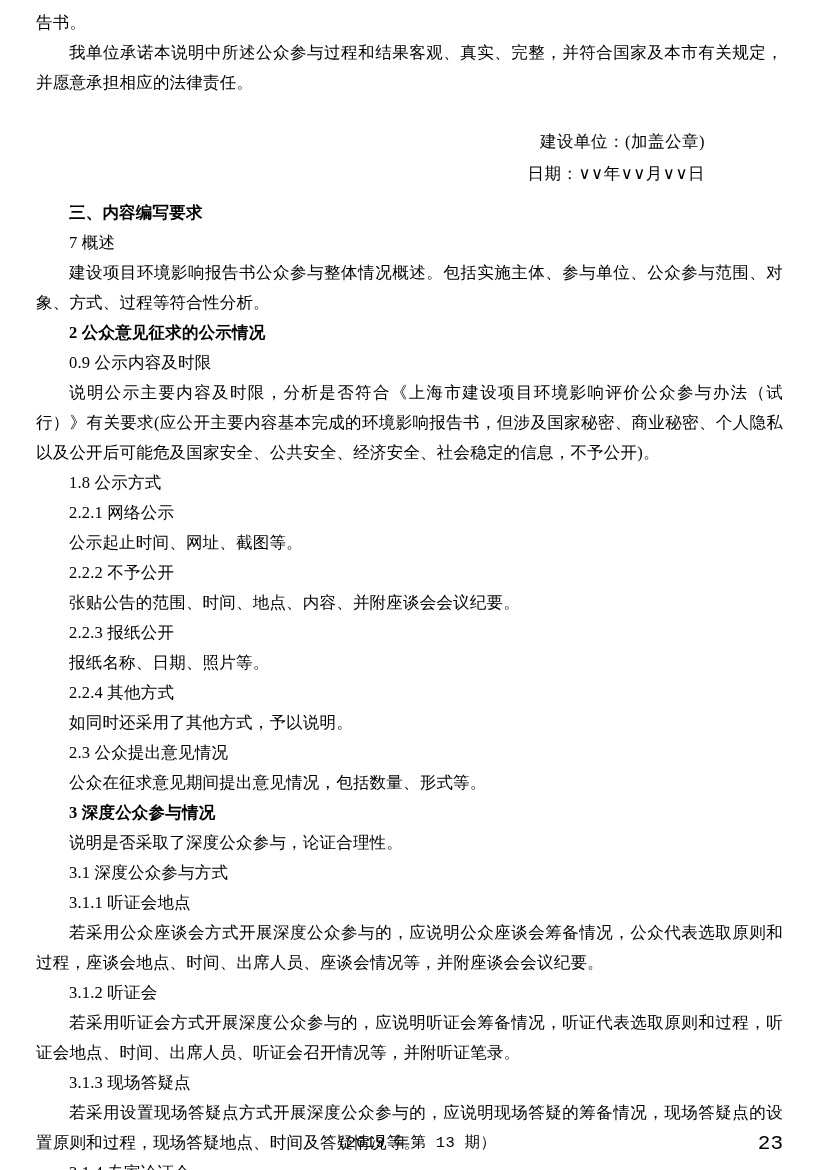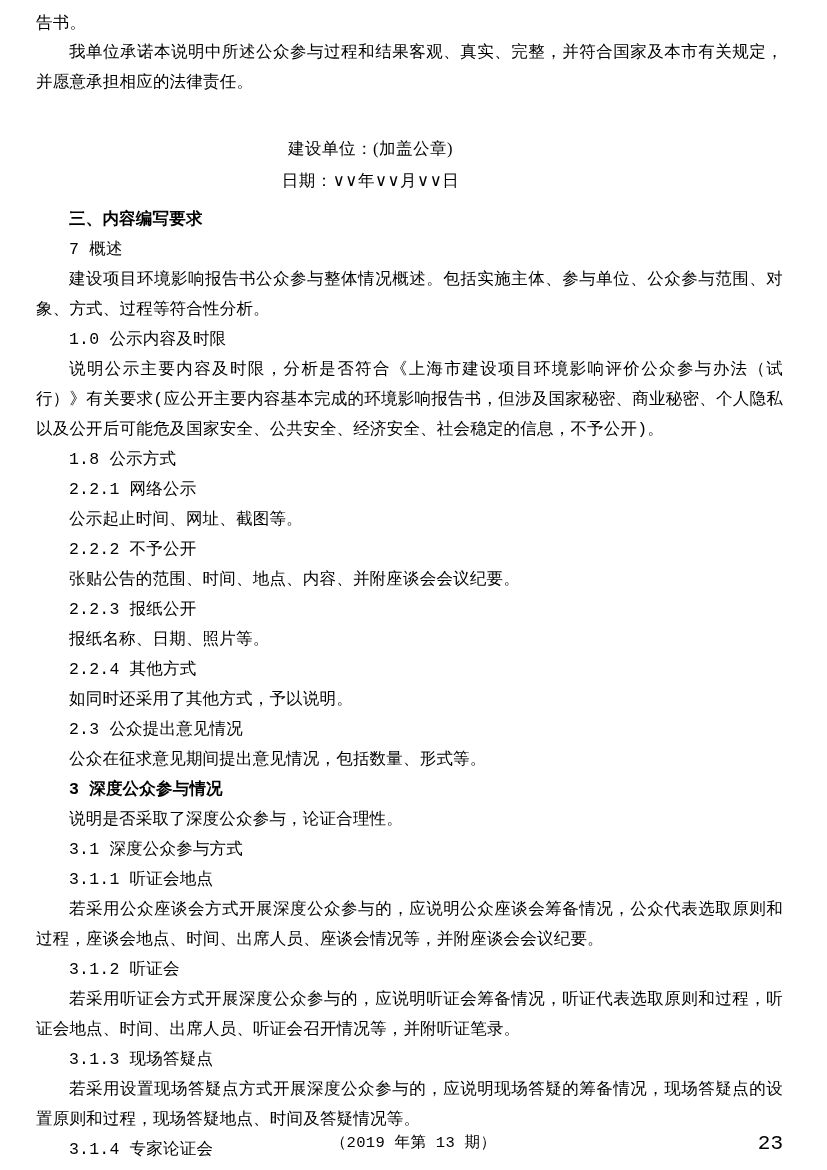--- a/index.html
+++ b/index.html
@@ -25,28 +25,27 @@
   .line {
     font-size: 16.5px;
     line-height: 30px;
     letter-spacing: 0.2px;
     white-space: pre-wrap;
     word-break: break-all;
     text-align: justify;
   }
   .indent {
     text-indent: 2em;
-    font-family: Liberation Mono, monospace;
   }
   .bold {
     font-weight: bold;
   }
   .sign-block {
-    margin-top: 35px;
-    text-align: center;
+    margin-top: 28px;
+    text-align: right;
     padding-right: 78px;
   }
   .sign-line {
     font-size: 16.5px;
     line-height: 32px;
     letter-spacing: 0.5px;
   }
   .gap-sm { height: 8px; }
   .footer {
     position: absolute;
@@ -83,21 +82,22 @@
   <div class="sign-block">
     <div class="sign-line">建设单位：(加盖公章)</div>
     <div class="sign-line">日期：∨∨年∨∨月∨∨日</div>
   </div>
 
   <div class="gap-sm"></div>
 
   <div class="line indent bold">三、内容编写要求</div>
   <div class="line indent">7 概述</div>
   <div class="line indent">建设项目环境影响报告书公众参与整体情况概述。包括实施主体、参与单位、公众参与范围、对象、方式、过程等符合性分析。</div>
-  <div class="line indent">1.0 公示内容及时限</div>
+  <div class="line indent bold">2 公众意见征求的公示情况</div>
+  <div class="line indent">0.9 公示内容及时限</div>
   <div class="line indent">说明公示主要内容及时限，分析是否符合《上海市建设项目环境影响评价公众参与办法（试行）》有关要求(应公开主要内容基本完成的环境影响报告书，但涉及国家秘密、商业秘密、个人隐私以及公开后可能危及国家安全、公共安全、经济安全、社会稳定的信息，不予公开)。</div>
   <div class="line indent">1.8 公示方式</div>
   <div class="line indent">2.2.1 网络公示</div>
   <div class="line indent">公示起止时间、网址、截图等。</div>
   <div class="line indent">2.2.2 不予公开</div>
   <div class="line indent">张贴公告的范围、时间、地点、内容、并附座谈会会议纪要。</div>
   <div class="line indent">2.2.3 报纸公开</div>
   <div class="line indent">报纸名称、日期、照片等。</div>
   <div class="line indent">2.2.4 其他方式</div>
   <div class="line indent">如同时还采用了其他方式，予以说明。</div>

